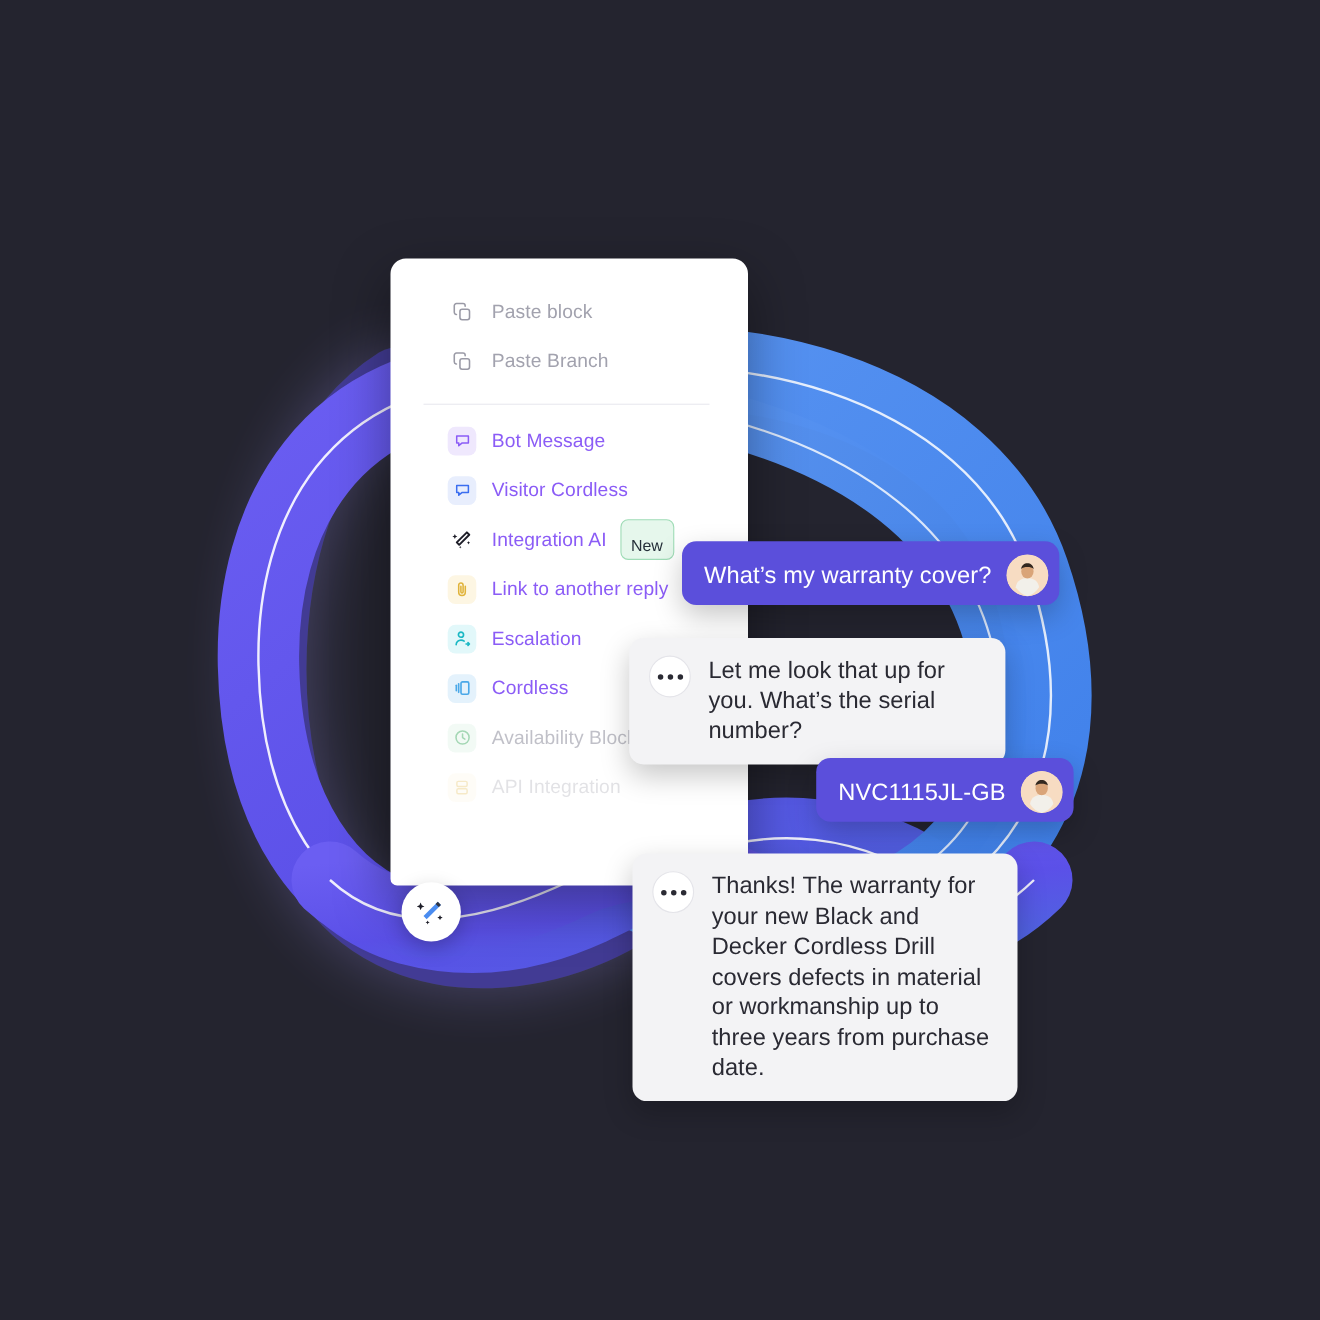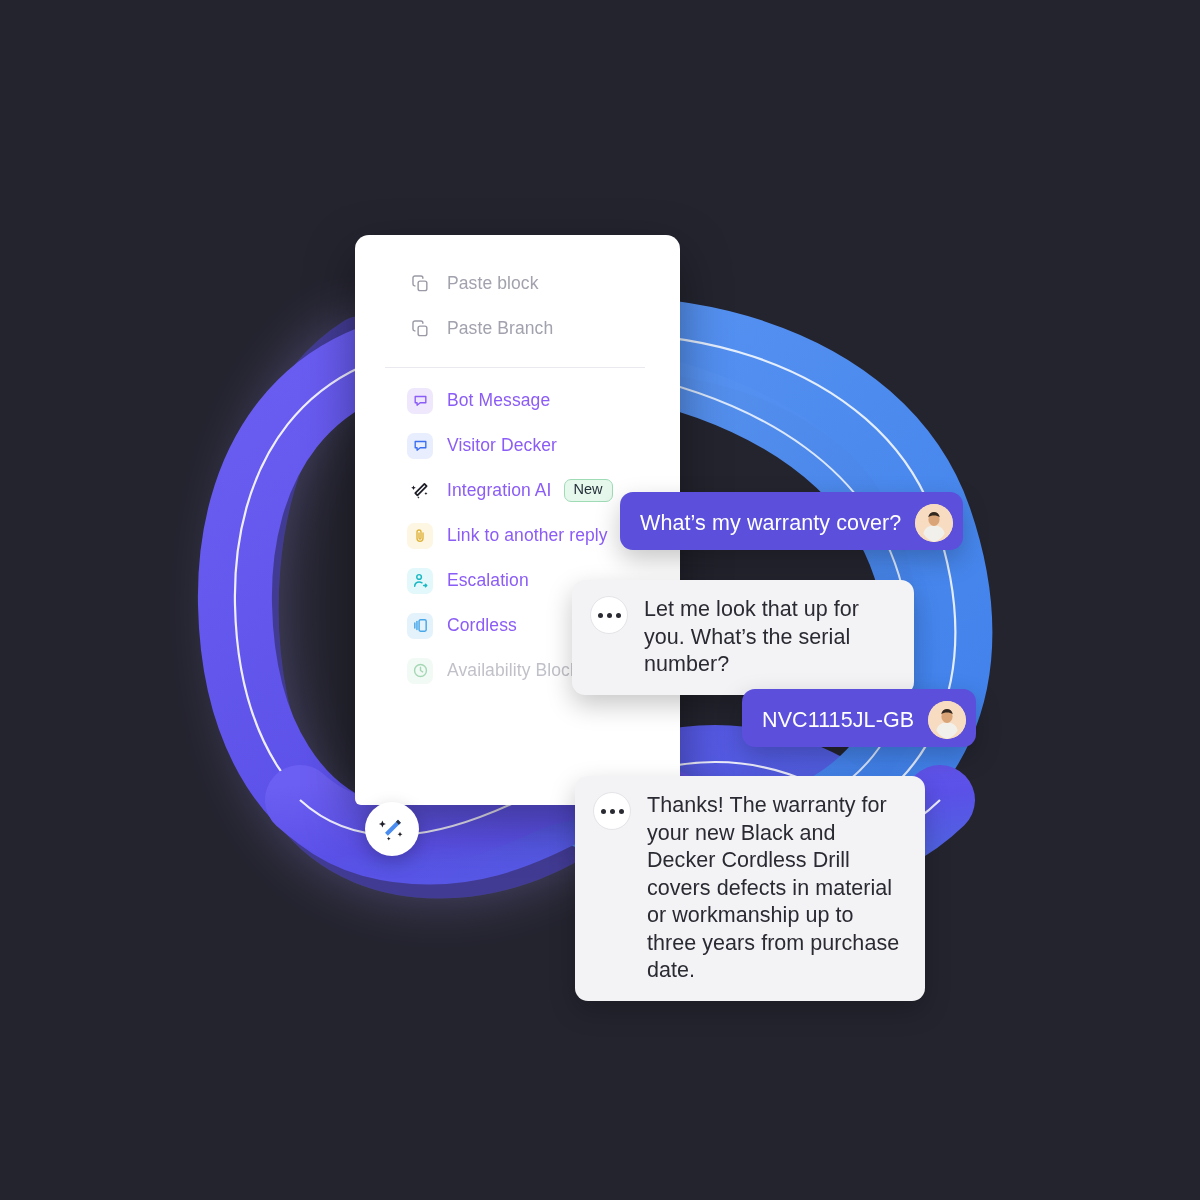--- a/index.html
+++ b/index.html
@@ -70,21 +70,21 @@
     margin: 16px 35px 10px 30px;
   }
 
   .badge-new {
     margin-left: 12px;
     font-size: 14.5px;
     color: #26303a;
     background: #e6f7ec;
     border: 1px solid #9fdcb6;
     border-radius: 7px;
-    padding: 2px 9px 4px;
+    padding: 17px 9px 4px;
     line-height: 1;
   }
 
   
   #magic-btn {
     position: absolute;
     left: 365px;
     top: 802px;
     width: 54px;
     height: 54px;
@@ -245,21 +245,21 @@
         </span>
         <span class="menu-label">Bot Message</span>
       </div>
 
       <div class="menu-row">
         <span class="menu-icon" style="background:#e8eefd">
           <svg width="15" height="15" viewBox="0 0 24 24" fill="none" stroke="#3b6ef0" stroke-width="2.2" stroke-linecap="round" stroke-linejoin="round">
             <path d="M3.5 5.5h17v10h-9l-5 4v-4h-3z"></path>
           </svg>
         </span>
-        <span class="menu-label">Visitor Decker</span>
+        <span class="menu-label">Visitor Cordless</span>
       </div>
 
       <div class="menu-row">
         <span class="menu-icon">
           <svg width="21" height="21" viewBox="0 0 24 24" fill="none" stroke="#1d1d28" stroke-width="2" stroke-linecap="round" stroke-linejoin="round">
             <path d="M16.5 4.5 6 15l2.5 2.5L19 7z"></path>
             <path d="M4 6.2l.8 1.8 1.8.8-1.8.8L4 11.4l-.8-1.8L1.4 8.8l1.8-.8z" fill="#1d1d28" stroke="none"></path>
             <path d="M18.2 13.6l.55 1.25 1.25.55-1.25.55-.55 1.25-.55-1.25-1.25-.55 1.25-.55z" fill="#1d1d28" stroke="none"></path>
             <path d="M9.6 18.6l.4.95.95.4-.95.4-.4.95-.4-.95-.95-.4.95-.4z" fill="#1d1d28" stroke="none"></path>
           </svg>
@@ -302,20 +302,29 @@
       <div class="menu-row faded">
         <span class="menu-icon" style="background:#e9f7ee">
           <svg width="17" height="17" viewBox="0 0 24 24" fill="none" stroke="#5cb87a" stroke-width="2" stroke-linecap="round" stroke-linejoin="round">
             <circle cx="12" cy="12" r="8.4"></circle>
             <path d="M12 7.5V12l3 2"></path>
           </svg>
         </span>
         <span class="menu-label" style="color:#8e8e9c">Availability Block</span>
       </div>
 
+      <div class="menu-row faded2">
+        <span class="menu-icon" style="background:#fdf6e3">
+          <svg width="16" height="16" viewBox="0 0 24 24" fill="none" stroke="#e0b33a" stroke-width="2" stroke-linecap="round" stroke-linejoin="round">
+            <rect x="5" y="3.5" width="14" height="7" rx="2"></rect>
+            <rect x="5" y="13.5" width="14" height="7" rx="2"></rect>
+          </svg>
+        </span>
+        <span class="menu-label" style="color:#9a9aa6">API Integration</span>
+      </div>
 
     </div>
   </div>
 
   <div id="magic-btn">
     <svg width="30" height="30" viewBox="0 0 24 24" fill="none">
       <path d="M16.8 4.6 6.4 15l2.3 2.3L19.1 6.9z" fill="#4a8cf0"></path>
       <path d="M15.2 6.2 17.5 8.5 19.1 6.9 16.8 4.6z" fill="#2f3442"></path>
       <path d="M4.3 5.2l.85 1.95 1.95.85-1.95.85L4.3 10.8l-.85-1.95-1.95-.85 1.95-.85z" fill="#1d1d28"></path>
       <path d="M18.4 14.2l.6 1.35 1.35.6-1.35.6-.6 1.35-.6-1.35-1.35-.6 1.35-.6z" fill="#1d1d28"></path>

